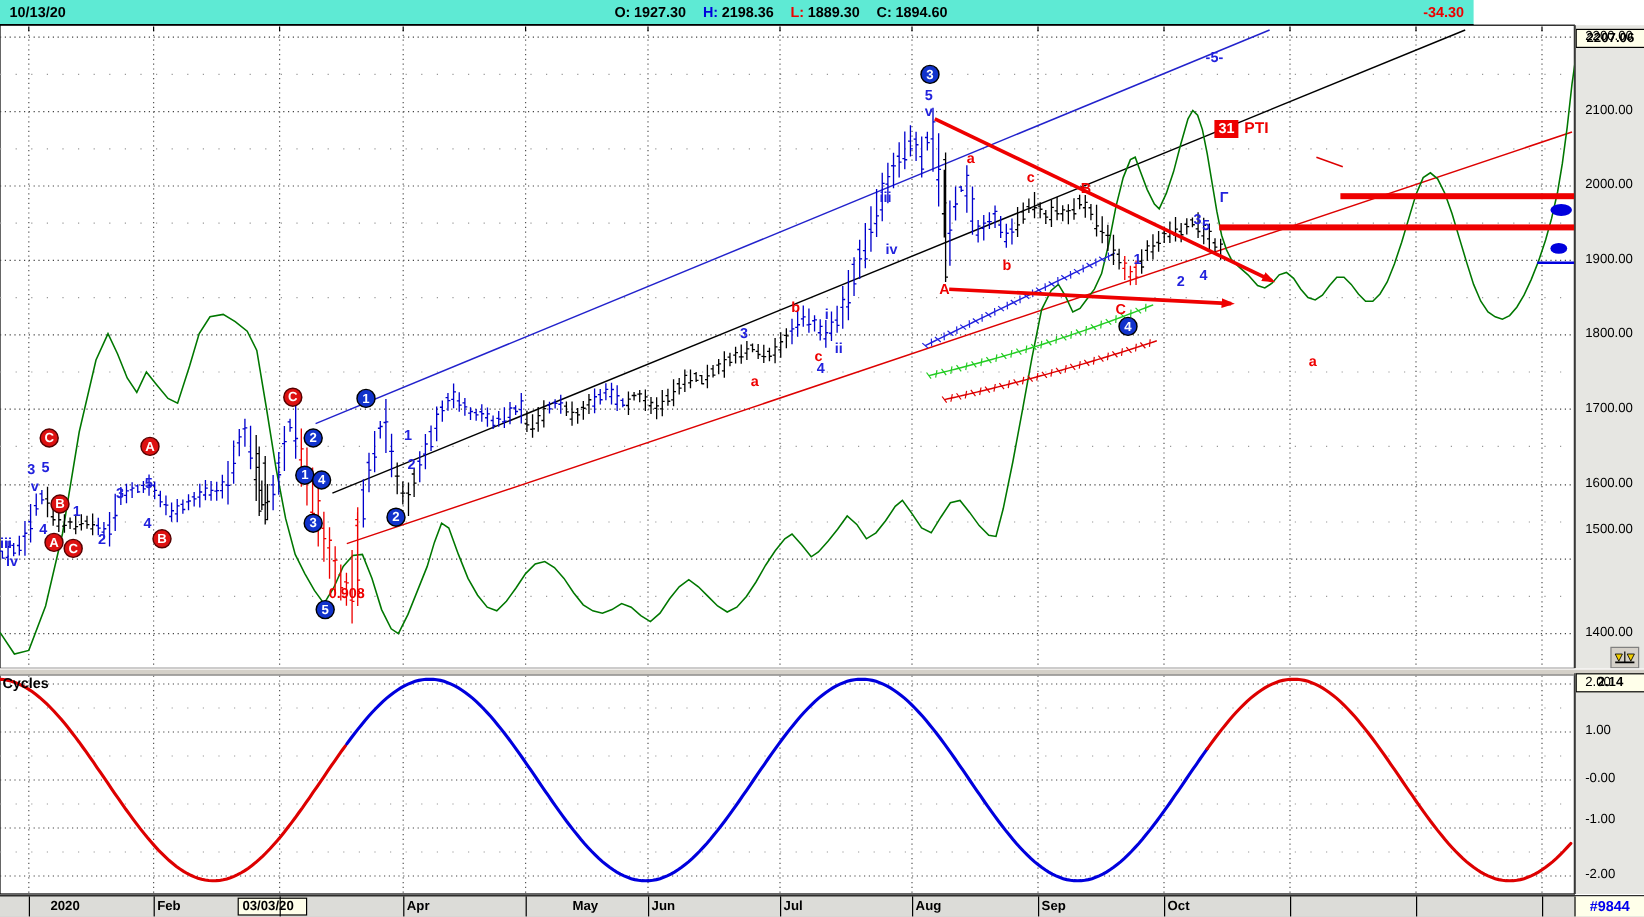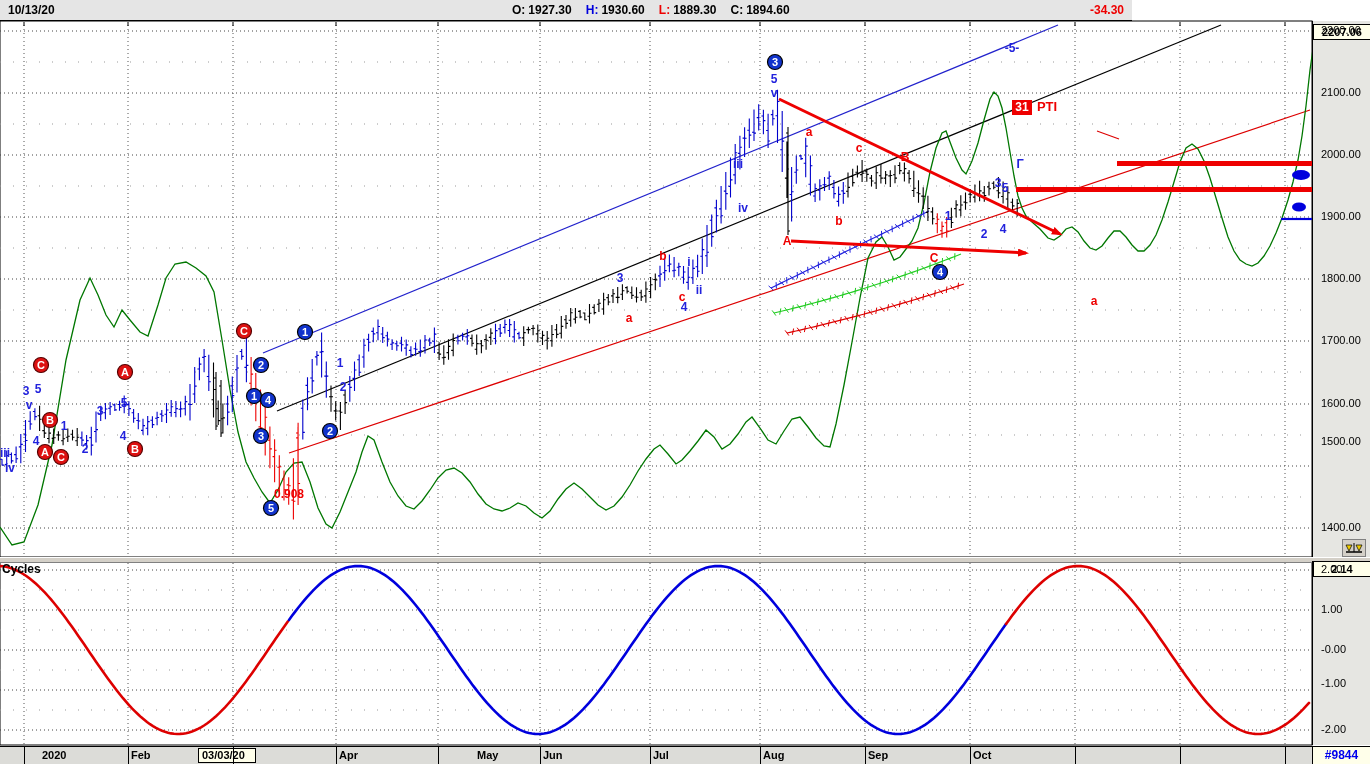--- a/index.html
+++ b/index.html
@@ -1,19 +1,19 @@
 <!DOCTYPE html>
 <html><head>
 <meta charset="utf-8">
 <style>
   html,body{margin:0;padding:0;background:#888;}
   #screen{position:relative;width:1370px;height:764px;background:#ffffff;overflow:hidden;
           font-family:"Liberation Sans",sans-serif;-webkit-font-smoothing:none;}
   
-  #topbar{position:absolute;left:0;top:0;width:1132px;height:20px;background:#e5e5e5;
+  #topbar{position:absolute;left:0;top:0;width:1228px;height:20px;background:#5eead4;
           border-bottom:1px solid #000;font-size:12px;font-weight:bold;color:#000;}
   #topbar .date{position:absolute;left:8px;top:3px;}
   #ohlc{position:absolute;left:512px;top:3px;display:flex;gap:14px;}
   #ohlc .lbl{margin-right:3px;}
   .lbl-o,.lbl-c{color:#000;}
   .lbl-h{color:#0000dd;}
   .lbl-l{color:#ee0000;}
   #chg{position:absolute;right:8px;top:3px;color:#ee0000;}
   
   .axis{position:absolute;background:#e6e6e2;border-left:1px solid #000;}
@@ -41,21 +41,21 @@
 </style>
 </head>
 <body>
 
 <div id="screen">
 
   <div id="topbar">
     <span class="date">10/13/20</span>
     <span id="ohlc">
       <span><span class="lbl lbl-o">O:</span><span>1927.30</span></span>
-      <span><span class="lbl lbl-h">H:</span><span>1930.60</span></span>
+      <span><span class="lbl lbl-h">H:</span><span>2198.36</span></span>
       <span><span class="lbl lbl-l">L:</span><span>1889.30</span></span>
       <span><span class="lbl lbl-c">C:</span><span>1894.60</span></span>
     </span>
     <span id="chg">-34.30</span>
   </div>
 
   <svg id="plot" width="1370" height="764" style="position:absolute;left:0;top:0;">
       <defs>
         <marker id="arr" markerWidth="12" markerHeight="10" refX="8" refY="4" orient="auto" markerUnits="userSpaceOnUse">
           <path d="M0,0 L11,4 L0,8 z" fill="#ee0000"></path>

